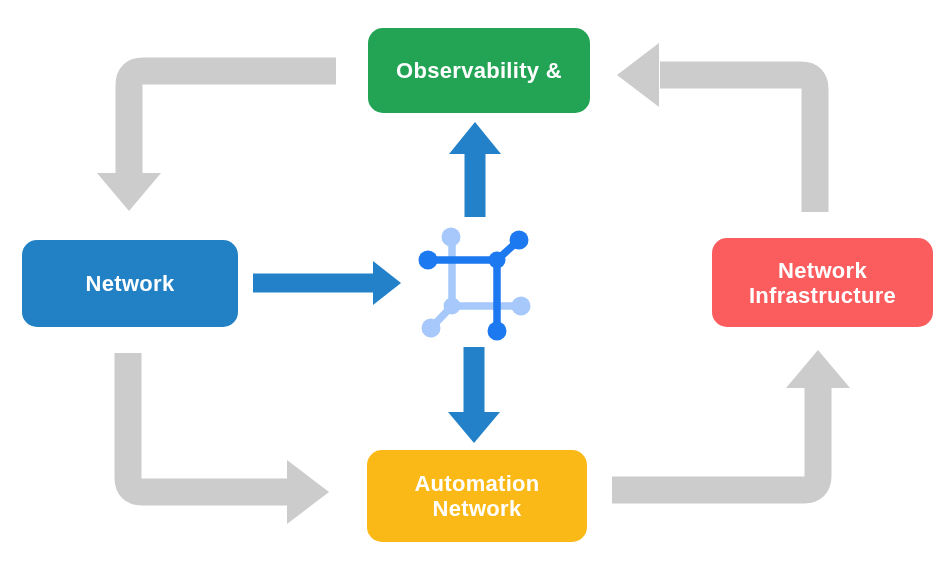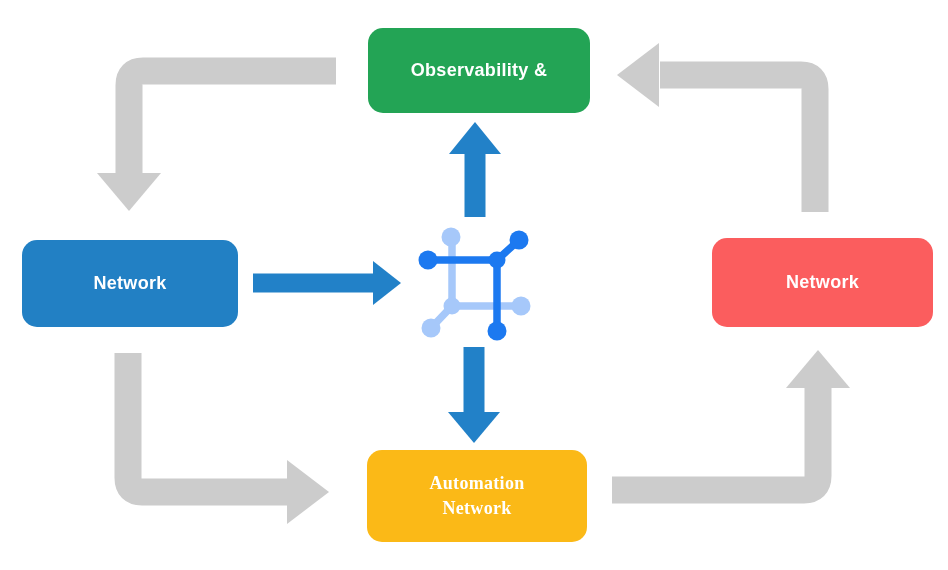--- a/index.html
+++ b/index.html
@@ -23,31 +23,31 @@
     height: 570px;
   }
   .node {
     position: absolute;
     border-radius: 15px;
     display: flex;
     flex-direction: column;
     align-items: center;
     justify-content: center;
     color: #ffffff;
-    font-size: 18px;
+    font-size: 22px;
     font-weight: 700;
     letter-spacing: 0.3px;
     line-height: 25px;
     text-align: center;
   }
   .node span { display: block; }
   .node-observability { left: 368px; top: 28px;  width: 222px; height: 85px; background: var(--node-green); }
   .node-operations    { left: 22px;  top: 240px; width: 216px; height: 87px; background: var(--node-blue); }
   .node-infrastructure{ left: 712px; top: 238px; width: 221px; height: 89px; background: var(--node-red); }
-  .node-automation    { left: 367px; top: 450px; width: 220px; height: 92px; background: var(--node-yellow); font-family: Liberation Serif, serif; }
+  .node-automation    { left: 367px; top: 450px; width: 220px; height: 92px; background: var(--node-yellow); }
 
   .g-shaft { fill: none; stroke: var(--arrow-gray); stroke-width: 27; }
   .g-head  { fill: var(--arrow-gray); stroke: none; }
   .b-shaft { fill: none; stroke: var(--arrow-blue); stroke-width: 19; }
   .b-shaft-v { fill: none; stroke: var(--arrow-blue); stroke-width: 21; }
   .b-head  { fill: var(--arrow-blue); stroke: none; }
 
   .i-light     { fill: none; stroke: var(--icon-light-blue); stroke-width: 7.5; stroke-linecap: round; }
   .i-light-dot { fill: var(--icon-light-blue); stroke: none; }
   .i-dark      { fill: none; stroke: var(--icon-dark-blue); stroke-width: 7.5; stroke-linecap: round; }
@@ -118,20 +118,21 @@
   <div class="node node-observability">
     <span>Observability &amp;</span>
   </div>
 
   <div class="node node-operations">
     <span>Network</span>
   </div>
 
   <div class="node node-infrastructure">
     <span>Network</span>
+    <span>Infrastructure</span>
   </div>
 
   <div class="node node-automation">
     <span>Automation</span>
     <span>Network</span>
   </div>
 
 </div>
 
 </body></html>

